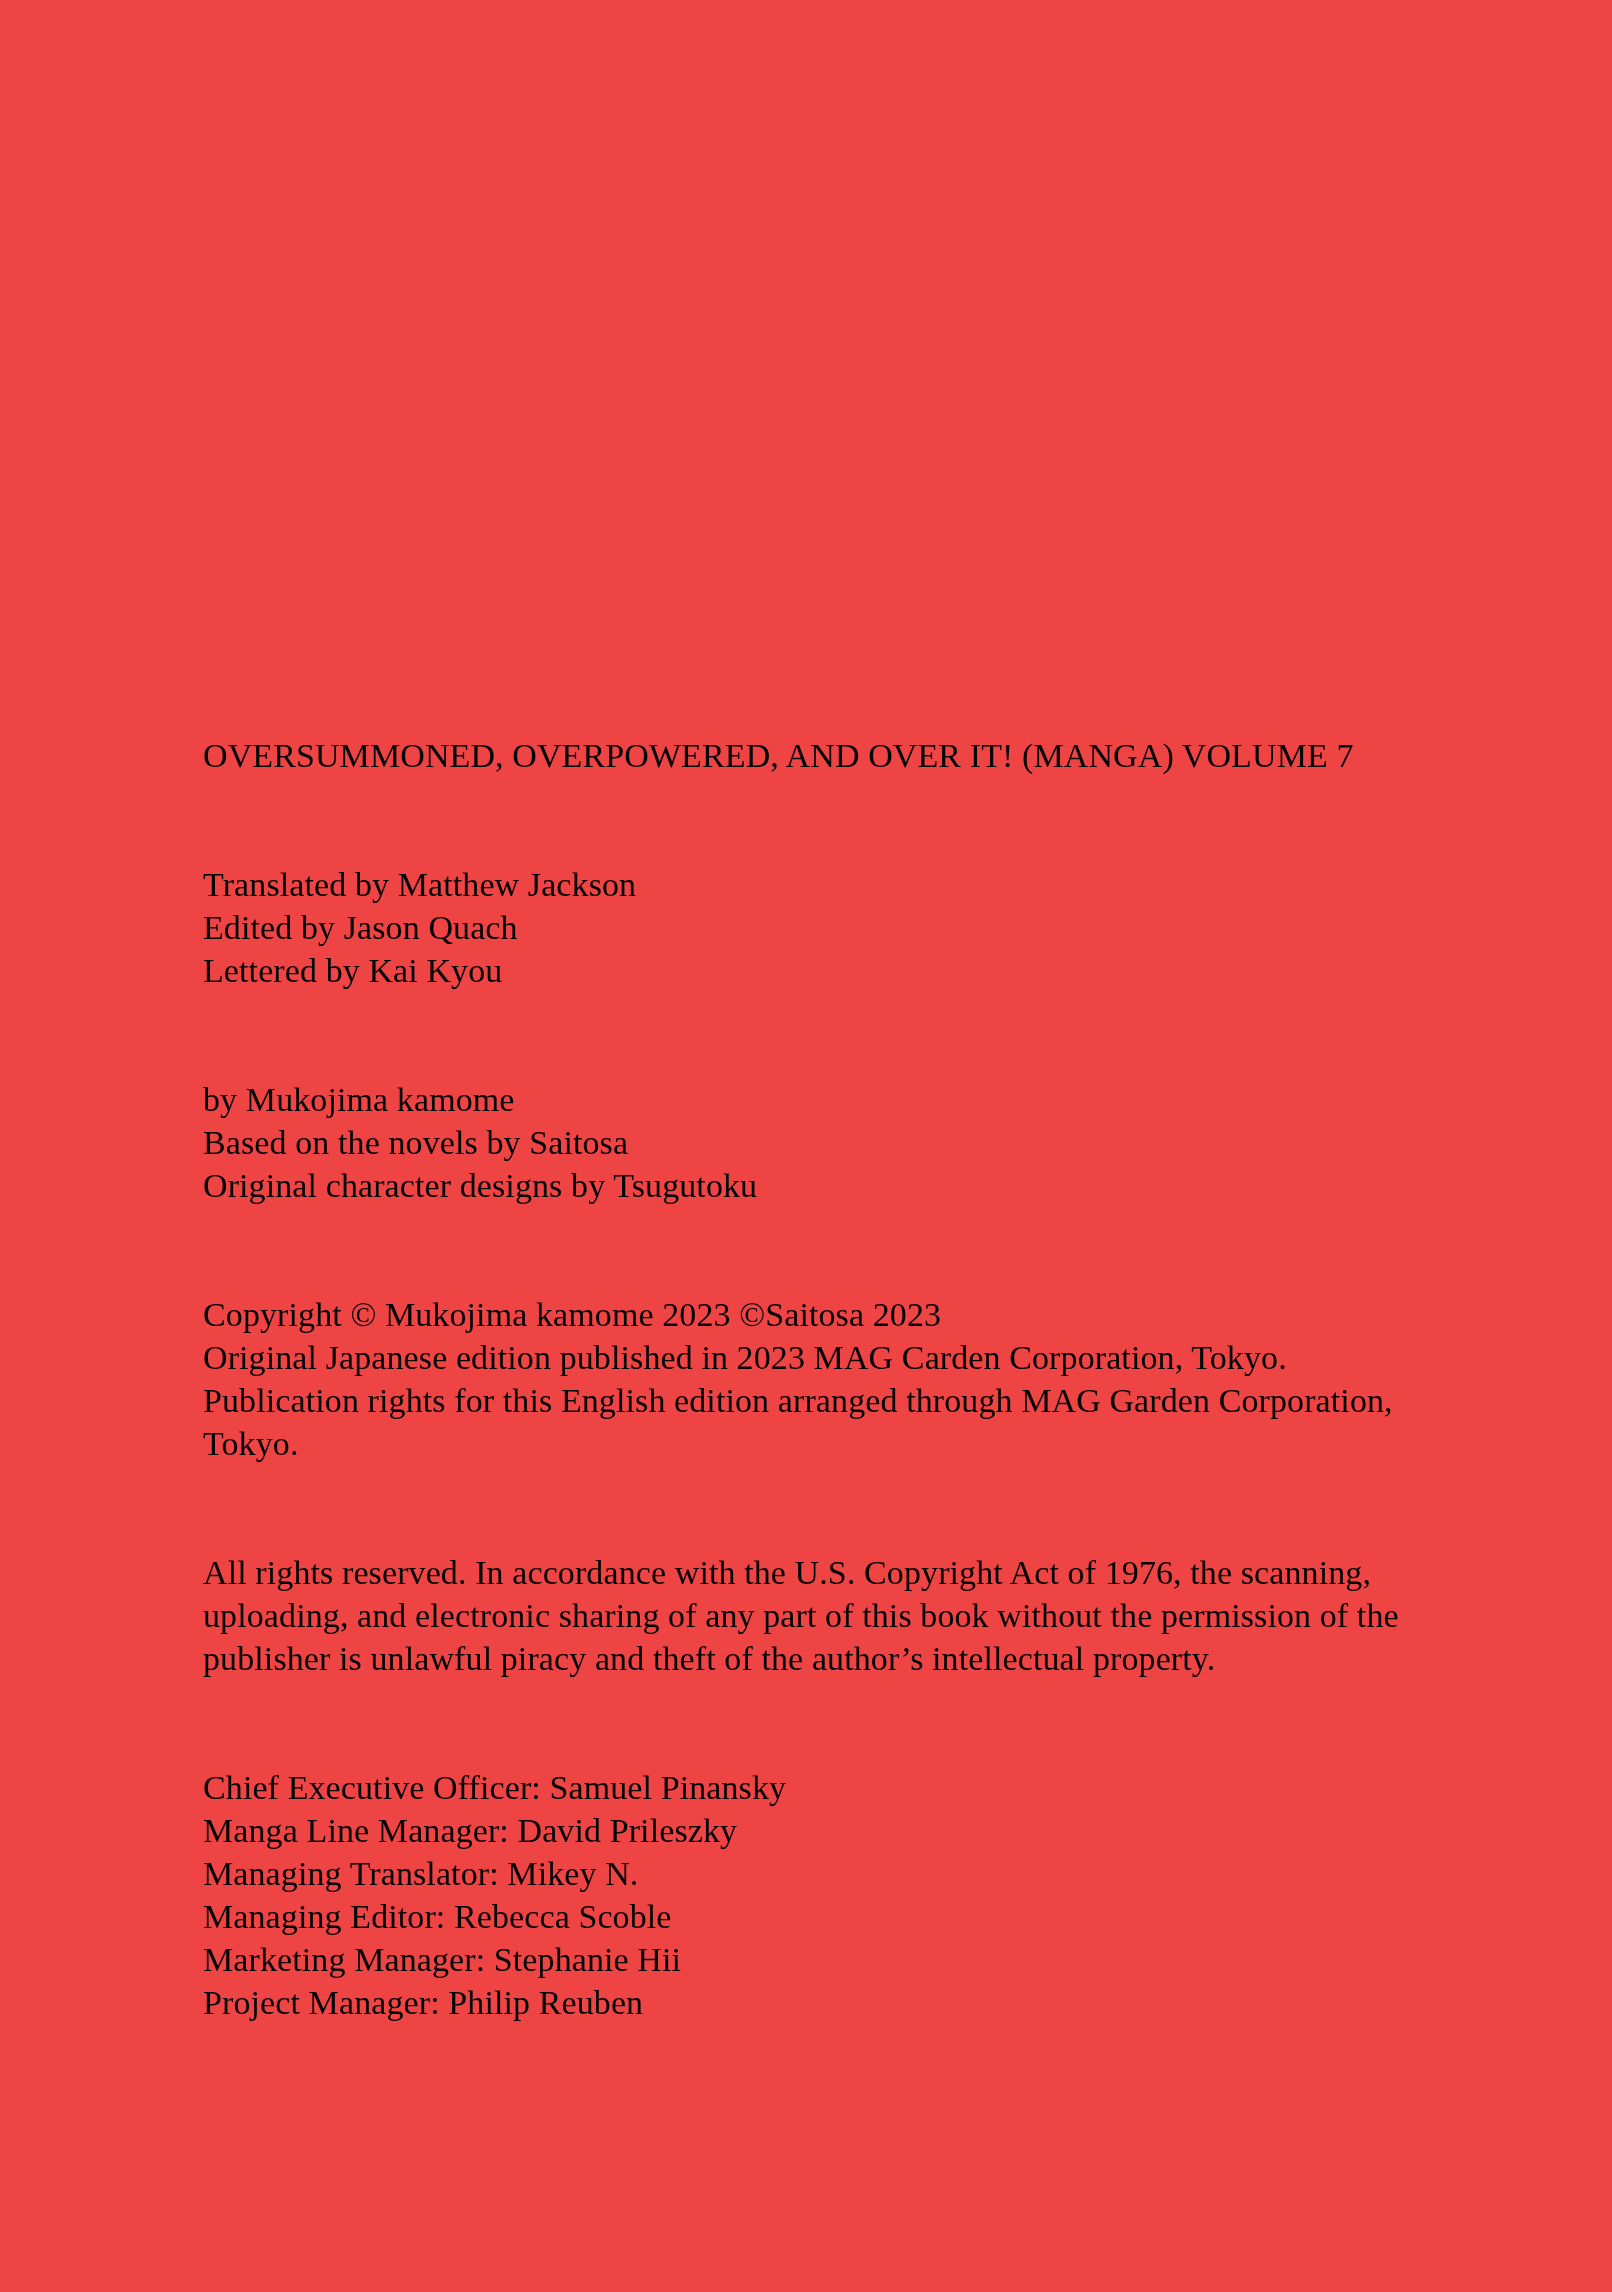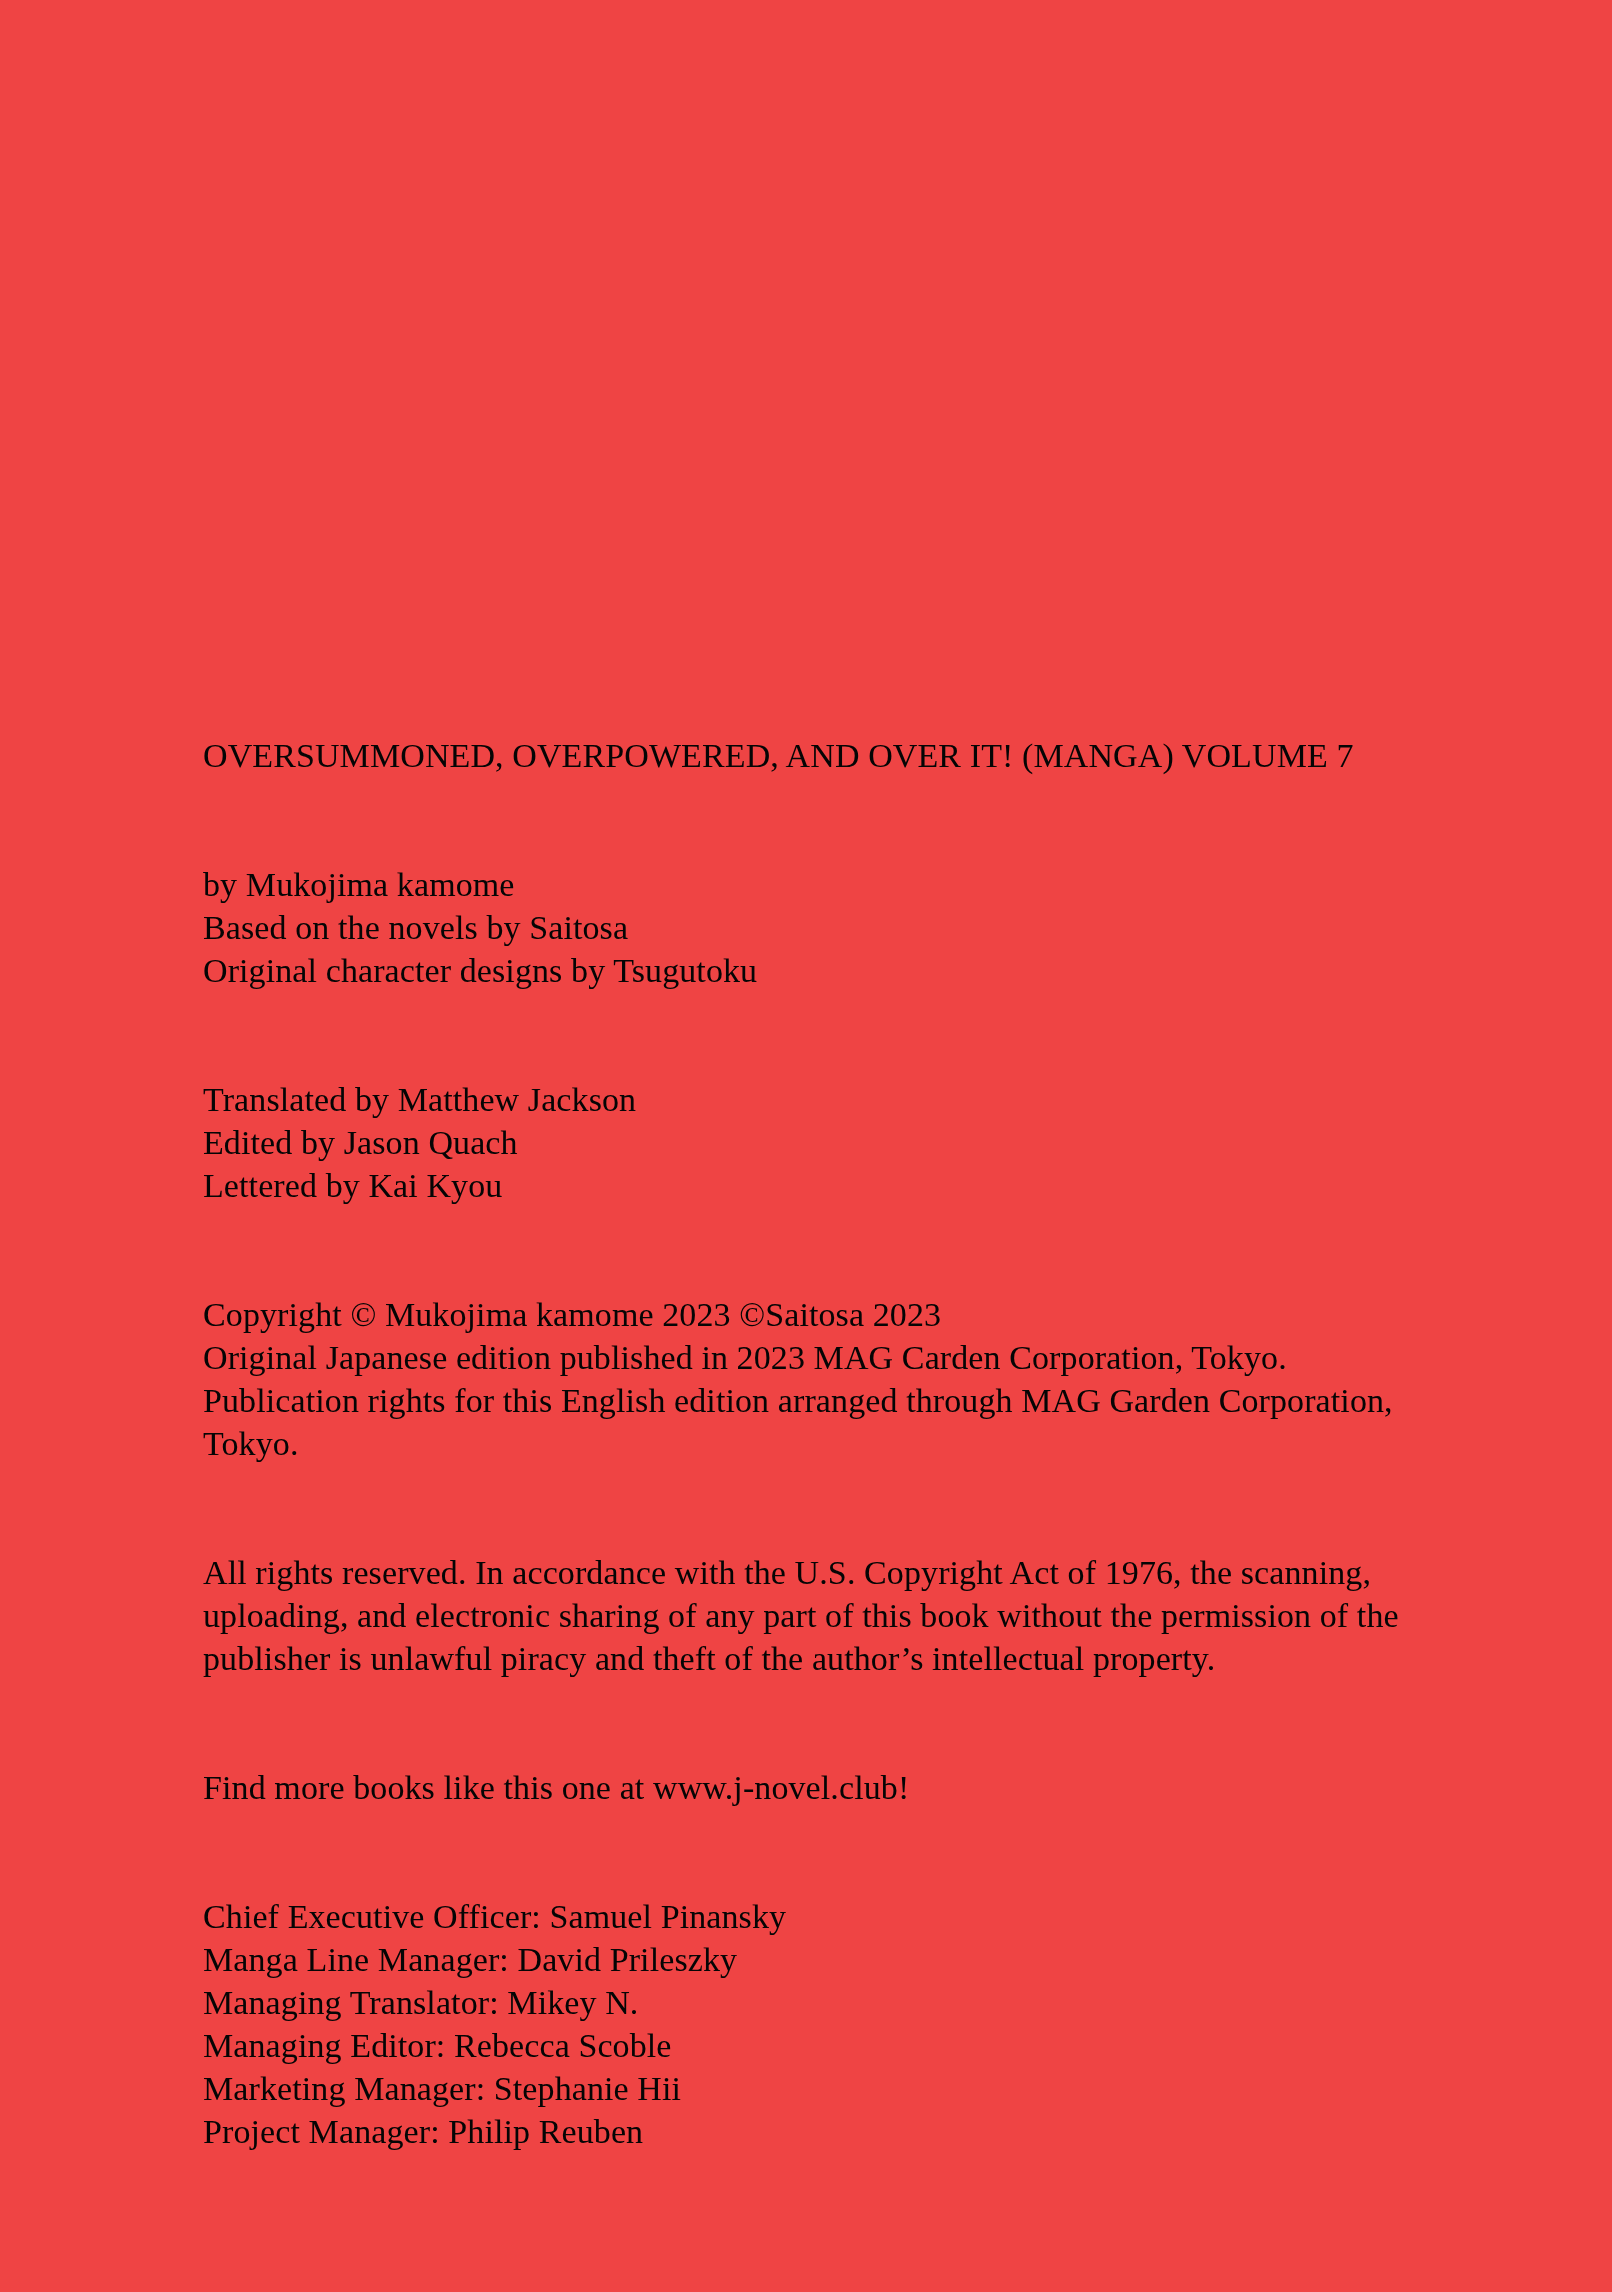--- a/index.html
+++ b/index.html
@@ -32,34 +32,33 @@
   .para + .para {
     margin-top: 43px; 
   }
 </style>
 </head>
 <body>
 
 <div class="page">
   <div class="colophon">
     <div class="para">OVERSUMMONED, OVERPOWERED, AND OVER IT! (MANGA) VOLUME 7</div>
+    <div class="para">Translated by Matthew Jackson
+Edited by Jason Quach
+Lettered by Kai Kyou</div>
     <div class="para">by Mukojima kamome
 Based on the novels by Saitosa
 Original character designs by Tsugutoku</div>
-    <div class="para">Translated by Matthew Jackson
-Edited by Jason Quach
-Lettered by Kai Kyou</div>
     <div class="para">Copyright © Mukojima kamome 2023 ©Saitosa 2023
 Original Japanese edition published in 2023 MAG Carden Corporation, Tokyo.
 Publication rights for this English edition arranged through MAG Garden Corporation,
 Tokyo.</div>
     <div class="para">All rights reserved. In accordance with the U.S. Copyright Act of 1976, the scanning,
 uploading, and electronic sharing of any part of this book without the permission of the
 publisher is unlawful piracy and theft of the author’s intellectual property.</div>
-    <div class="para">Find more books like this one at www.j-novel.club!</div>
     <div class="para">Chief Executive Officer: Samuel Pinansky
 Manga Line Manager: David Prileszky
 Managing Translator: Mikey N.
 Managing Editor: Rebecca Scoble
 Marketing Manager: Stephanie Hii
 Project Manager: Philip Reuben</div>
     
   </div>
 </div>
 

